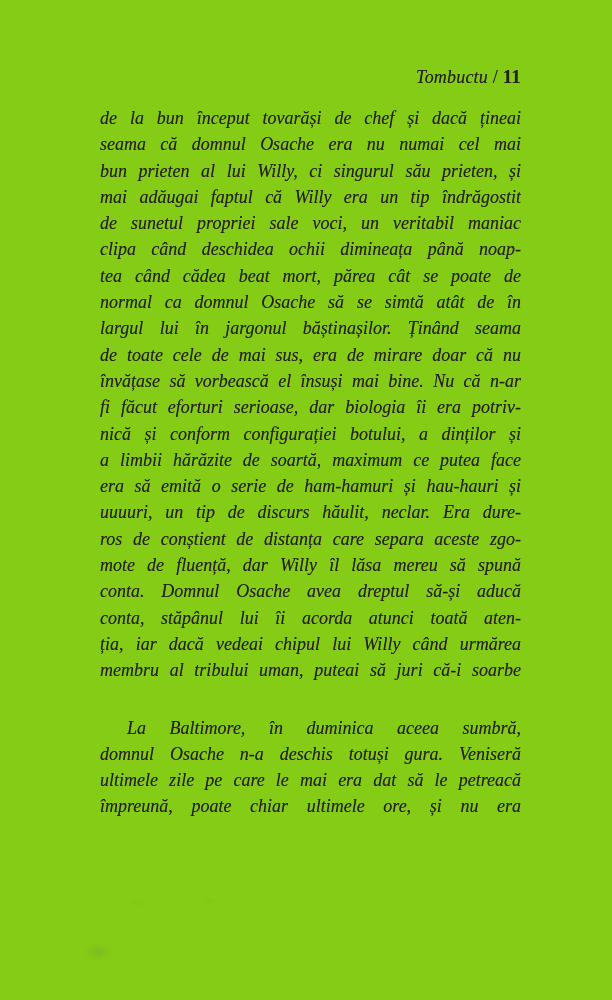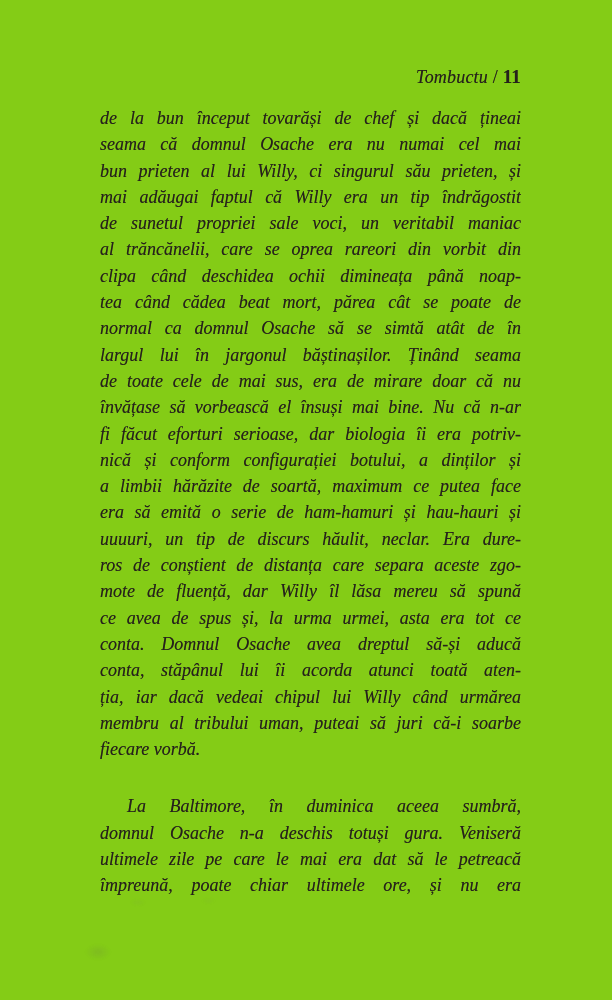--- a/index.html
+++ b/index.html
@@ -104,40 +104,37 @@
     <span class="title-italic">Tombuctu</span><span class="sep"> / </span><span class="pagenum">11</span>
   </div>
 
   <div class="body-text">
       <div class="paragraph">
         <div class="line">de la bun început tovarăși de chef și dacă țineai</div>
         <div class="line">seama că domnul Osache era nu numai cel mai</div>
         <div class="line">bun prieten al lui Willy, ci singurul său prieten, și</div>
         <div class="line">mai adăugai faptul că Willy era un tip îndrăgostit</div>
         <div class="line">de sunetul propriei sale voci, un veritabil maniac</div>
-        <div class="line">al trăncănelii, care se oprea rareori din vorbit din</div>
         <div class="line">clipa când deschidea ochii dimineața până noap-</div>
         <div class="line">tea când cădea beat mort, părea cât se poate de</div>
         <div class="line">normal ca domnul Osache să se simtă atât de în</div>
         <div class="line">largul lui în jargonul băștinașilor. Ținând seama</div>
         <div class="line">de toate cele de mai sus, era de mirare doar că nu</div>
         <div class="line">învățase să vorbească el însuși mai bine. Nu că n-ar</div>
         <div class="line">fi făcut eforturi serioase, dar biologia îi era potriv-</div>
         <div class="line">nică și conform configurației botului, a dinților și</div>
         <div class="line">a limbii hărăzite de soartă, maximum ce putea face</div>
         <div class="line">era să emită o serie de ham-hamuri și hau-hauri și</div>
         <div class="line">uuuuri, un tip de discurs hăulit, neclar. Era dure-</div>
         <div class="line">ros de conștient de distanța care separa aceste zgo-</div>
         <div class="line">mote de fluență, dar Willy îl lăsa mereu să spună</div>
-        <div class="line">ce avea de spus și, la urma urmei, asta era tot ce</div>
         <div class="line">conta. Domnul Osache avea dreptul să-și aducă</div>
         <div class="line">conta, stăpânul lui îi acorda atunci toată aten-</div>
         <div class="line">ția, iar dacă vedeai chipul lui Willy când urmărea</div>
         <div class="line">membru al tribului uman, puteai să juri că-i soarbe</div>
-        <div class="line no-justify">fiecare vorbă.</div>
       </div>
       <div class="paragraph">
         <div class="line indent">La Baltimore, în duminica aceea sumbră,</div>
         <div class="line">domnul Osache n-a deschis totuși gura. Veniseră</div>
         <div class="line">ultimele zile pe care le mai era dat să le petreacă</div>
         <div class="line">împreună, poate chiar ultimele ore, și nu era</div>
       </div>
     </div>
 
   <div class="scan-speck-1"></div>

